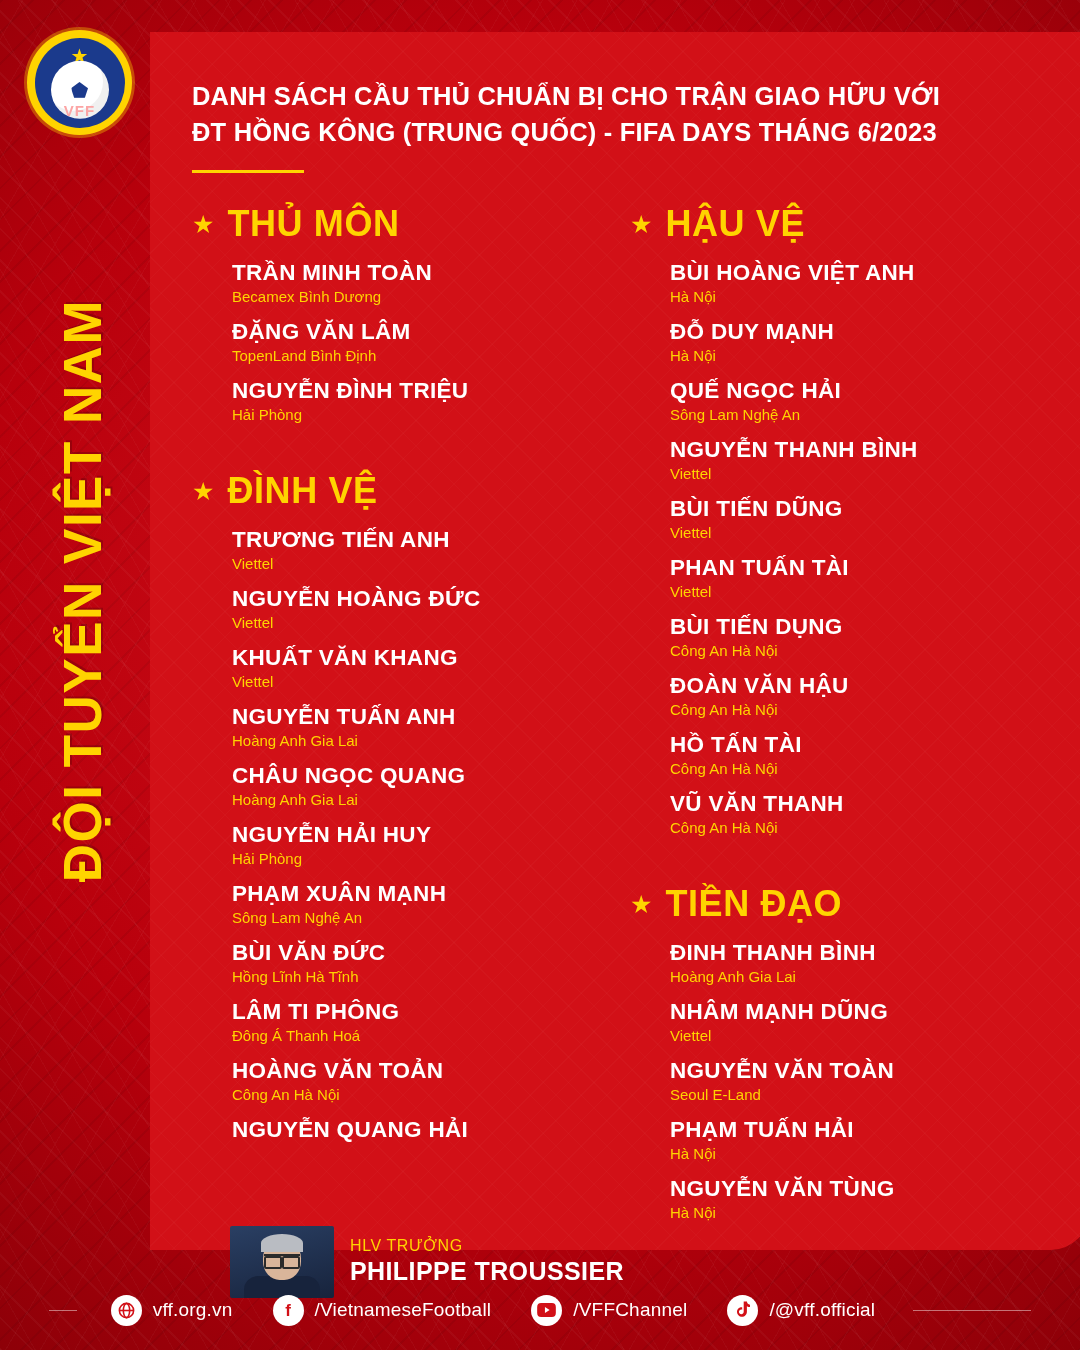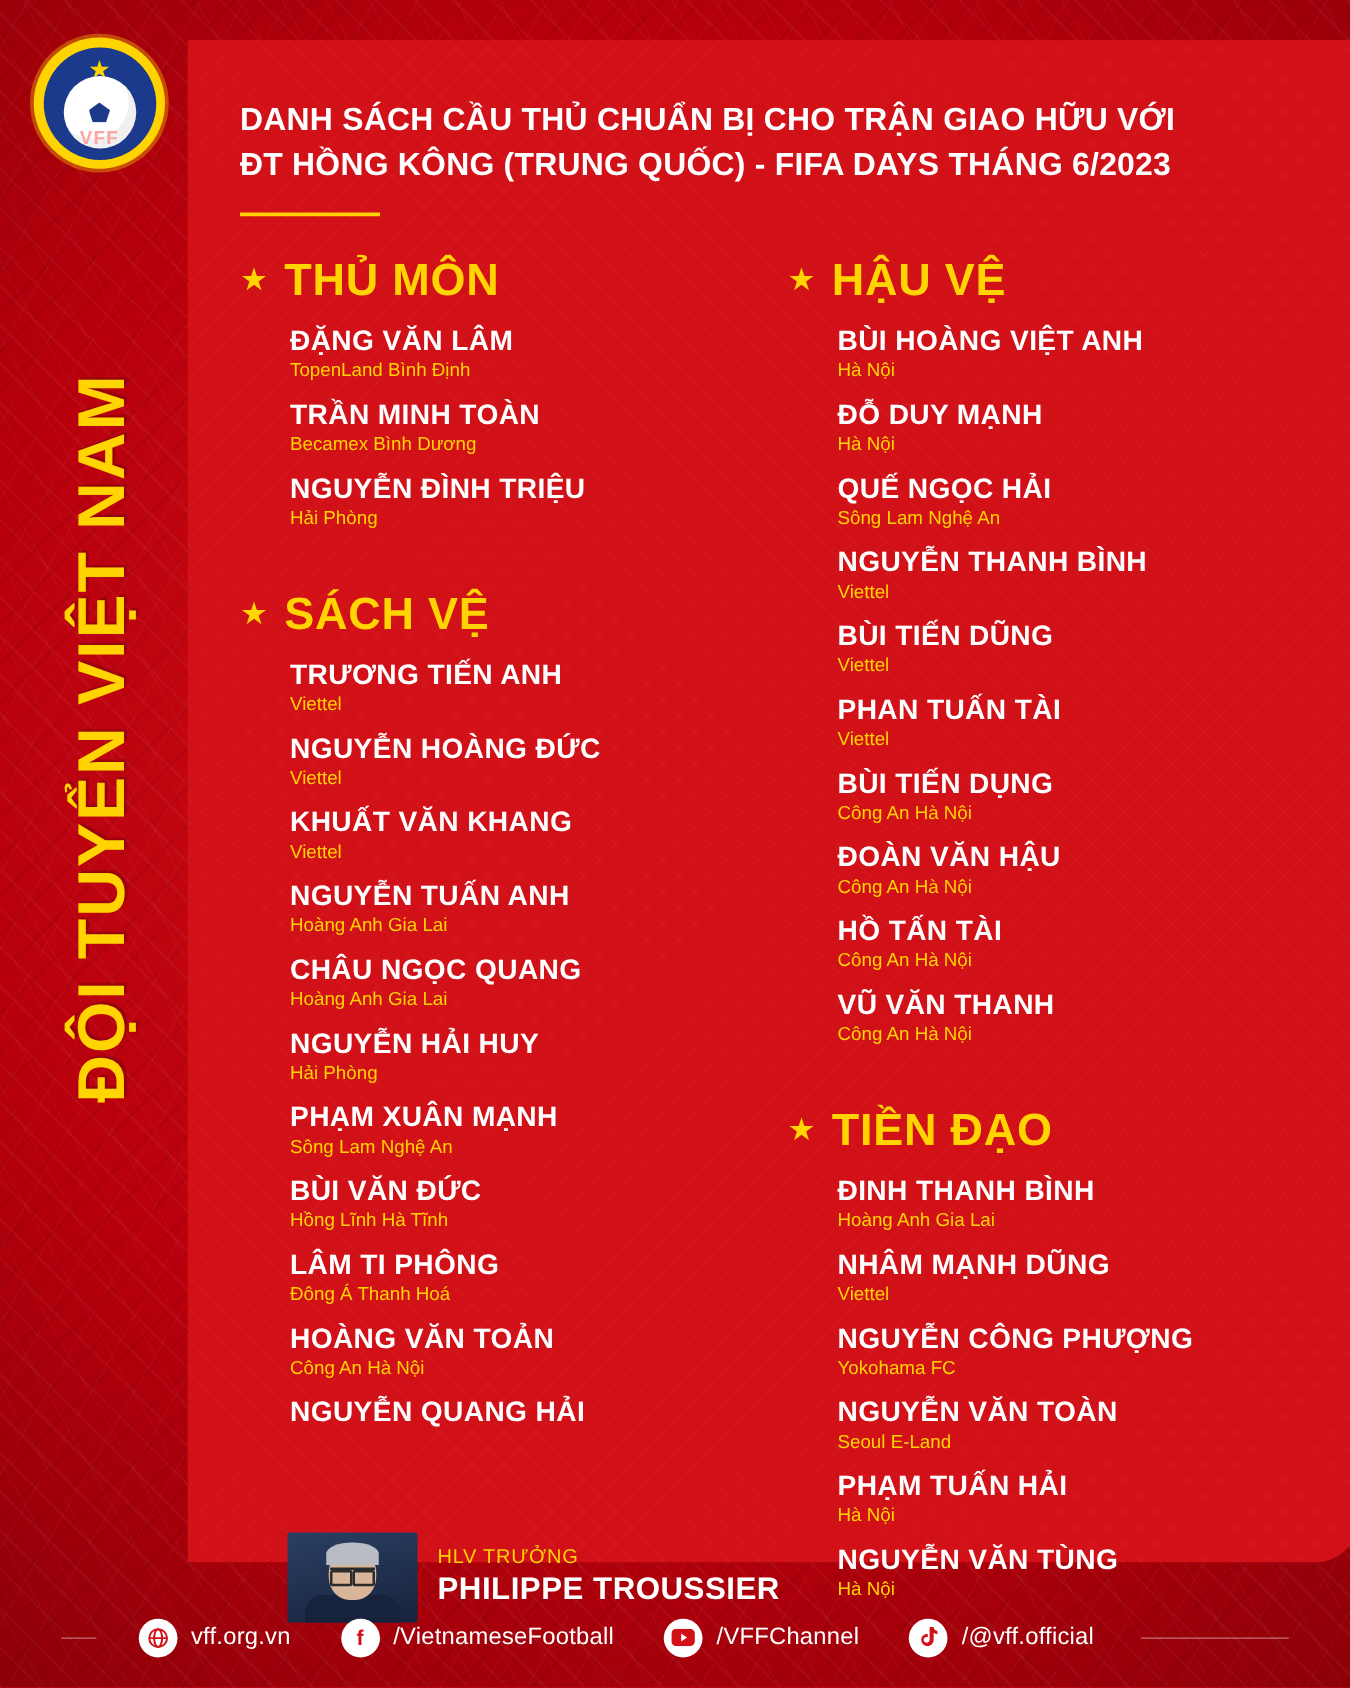--- a/index.html
+++ b/index.html
@@ -226,40 +226,40 @@
 
     <div class="col">
 
       <div>
         <div class="group-head">
           <span class="group-star">★</span>
           <span class="group-title">THỦ MÔN</span>
         </div>
         <div class="players">
           <div class="player">
+            <div class="player-name">TRẦN MINH TOÀN</div>
+            <div class="player-club">Becamex Bình Dương</div>
+          </div>
+          <div class="player">
             <div class="player-name">ĐẶNG VĂN LÂM</div>
             <div class="player-club">TopenLand Bình Định</div>
-          </div>
-          <div class="player">
-            <div class="player-name">TRẦN MINH TOÀN</div>
-            <div class="player-club">Becamex Bình Dương</div>
           </div>
           <div class="player">
             <div class="player-name">NGUYỄN ĐÌNH TRIỆU</div>
             <div class="player-club">Hải Phòng</div>
           </div>
         </div>
       </div>
 
       <div class="group-gap"></div>
 
       <div>
         <div class="group-head">
           <span class="group-star">★</span>
-          <span class="group-title">SÁCH VỆ</span>
+          <span class="group-title">ĐÌNH VỆ</span>
         </div>
         <div class="players">
           <div class="player">
             <div class="player-name">TRƯƠNG TIẾN ANH</div>
             <div class="player-club">Viettel</div>
           </div>
           <div class="player">
             <div class="player-name">NGUYỄN HOÀNG ĐỨC</div>
             <div class="player-club">Viettel</div>
           </div>
@@ -361,24 +361,20 @@
           <span class="group-title">TIỀN ĐẠO</span>
         </div>
         <div class="players">
           <div class="player">
             <div class="player-name">ĐINH THANH BÌNH</div>
             <div class="player-club">Hoàng Anh Gia Lai</div>
           </div>
           <div class="player">
             <div class="player-name">NHÂM MẠNH DŨNG</div>
             <div class="player-club">Viettel</div>
-          </div>
-          <div class="player">
-            <div class="player-name">NGUYỄN CÔNG PHƯỢNG</div>
-            <div class="player-club">Yokohama FC</div>
           </div>
           <div class="player">
             <div class="player-name">NGUYỄN VĂN TOÀN</div>
             <div class="player-club">Seoul E-Land</div>
           </div>
           <div class="player">
             <div class="player-name">PHẠM TUẤN HẢI</div>
             <div class="player-club">Hà Nội</div>
           </div>
           <div class="player">

